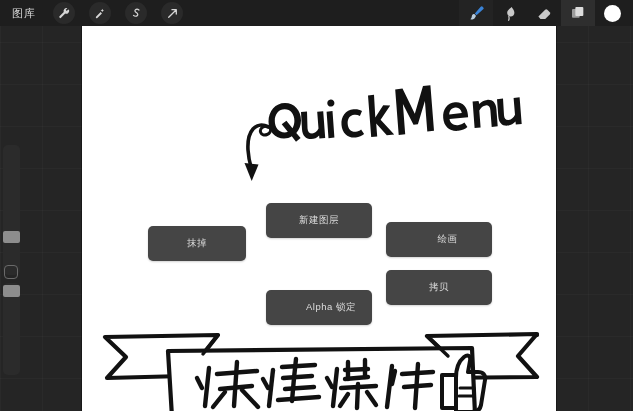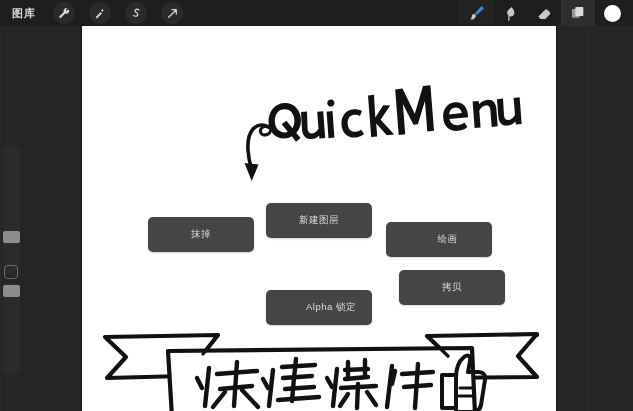--- a/index.html
+++ b/index.html
@@ -26,21 +26,20 @@
   
   .topbar {
     position: absolute;
     top: 0; left: 0;
     width: 633px;
     height: 26px;
     background: #1e1e1e;
     display: flex;
     align-items: flex-end;
     z-index: 40;
-    font-weight: bold;
   }
   .topbar-left {
     display: flex;
     align-items: center;
     height: 26px;
   }
   .gallery-btn {
     color: #d8d8d8;
     font-size: 11px;
     padding: 0 10px 0 12px;
@@ -159,26 +158,26 @@
     font-size: 9.5px;
     display: flex;
     align-items: center;
     justify-content: center;
     cursor: pointer;
     user-select: none;
     letter-spacing: 0.5px;
     box-shadow: 0 1px 2px rgba(0,0,0,0.18);
     text-align: right;
   }
-  .qm-left-top    { left: 66px;  top: 191px; width: 106px; height: 35px; }
+  .qm-left-top    { left: 66px;  top: 200px; width: 98px; height: 35px; }
   .qm-left-bottom { left: 66px;  top: 244px; width: 106px; height: 35px; }
   .qm-center-top  { left: 184px; top: 177px; width: 106px; height: 35px; }
   .qm-center-bot  { left: 184px; top: 264px; width: 106px; height: 35px; padding-left: 24px; }
   .qm-right-top   { left: 304px; top: 196px; width: 106px; height: 35px; padding-left: 17px; }
-  .qm-right-bot   { left: 304px; top: 244px; width: 106px; height: 35px; margin-left: 13px; }
+  .qm-right-bot   { left: 304px; top: 244px; width: 106px; height: 35px; }
 </style>
 </head>
 <body>
 
 <div id="app">
 
   <div class="topbar">
 
     <div class="topbar-left">
 

